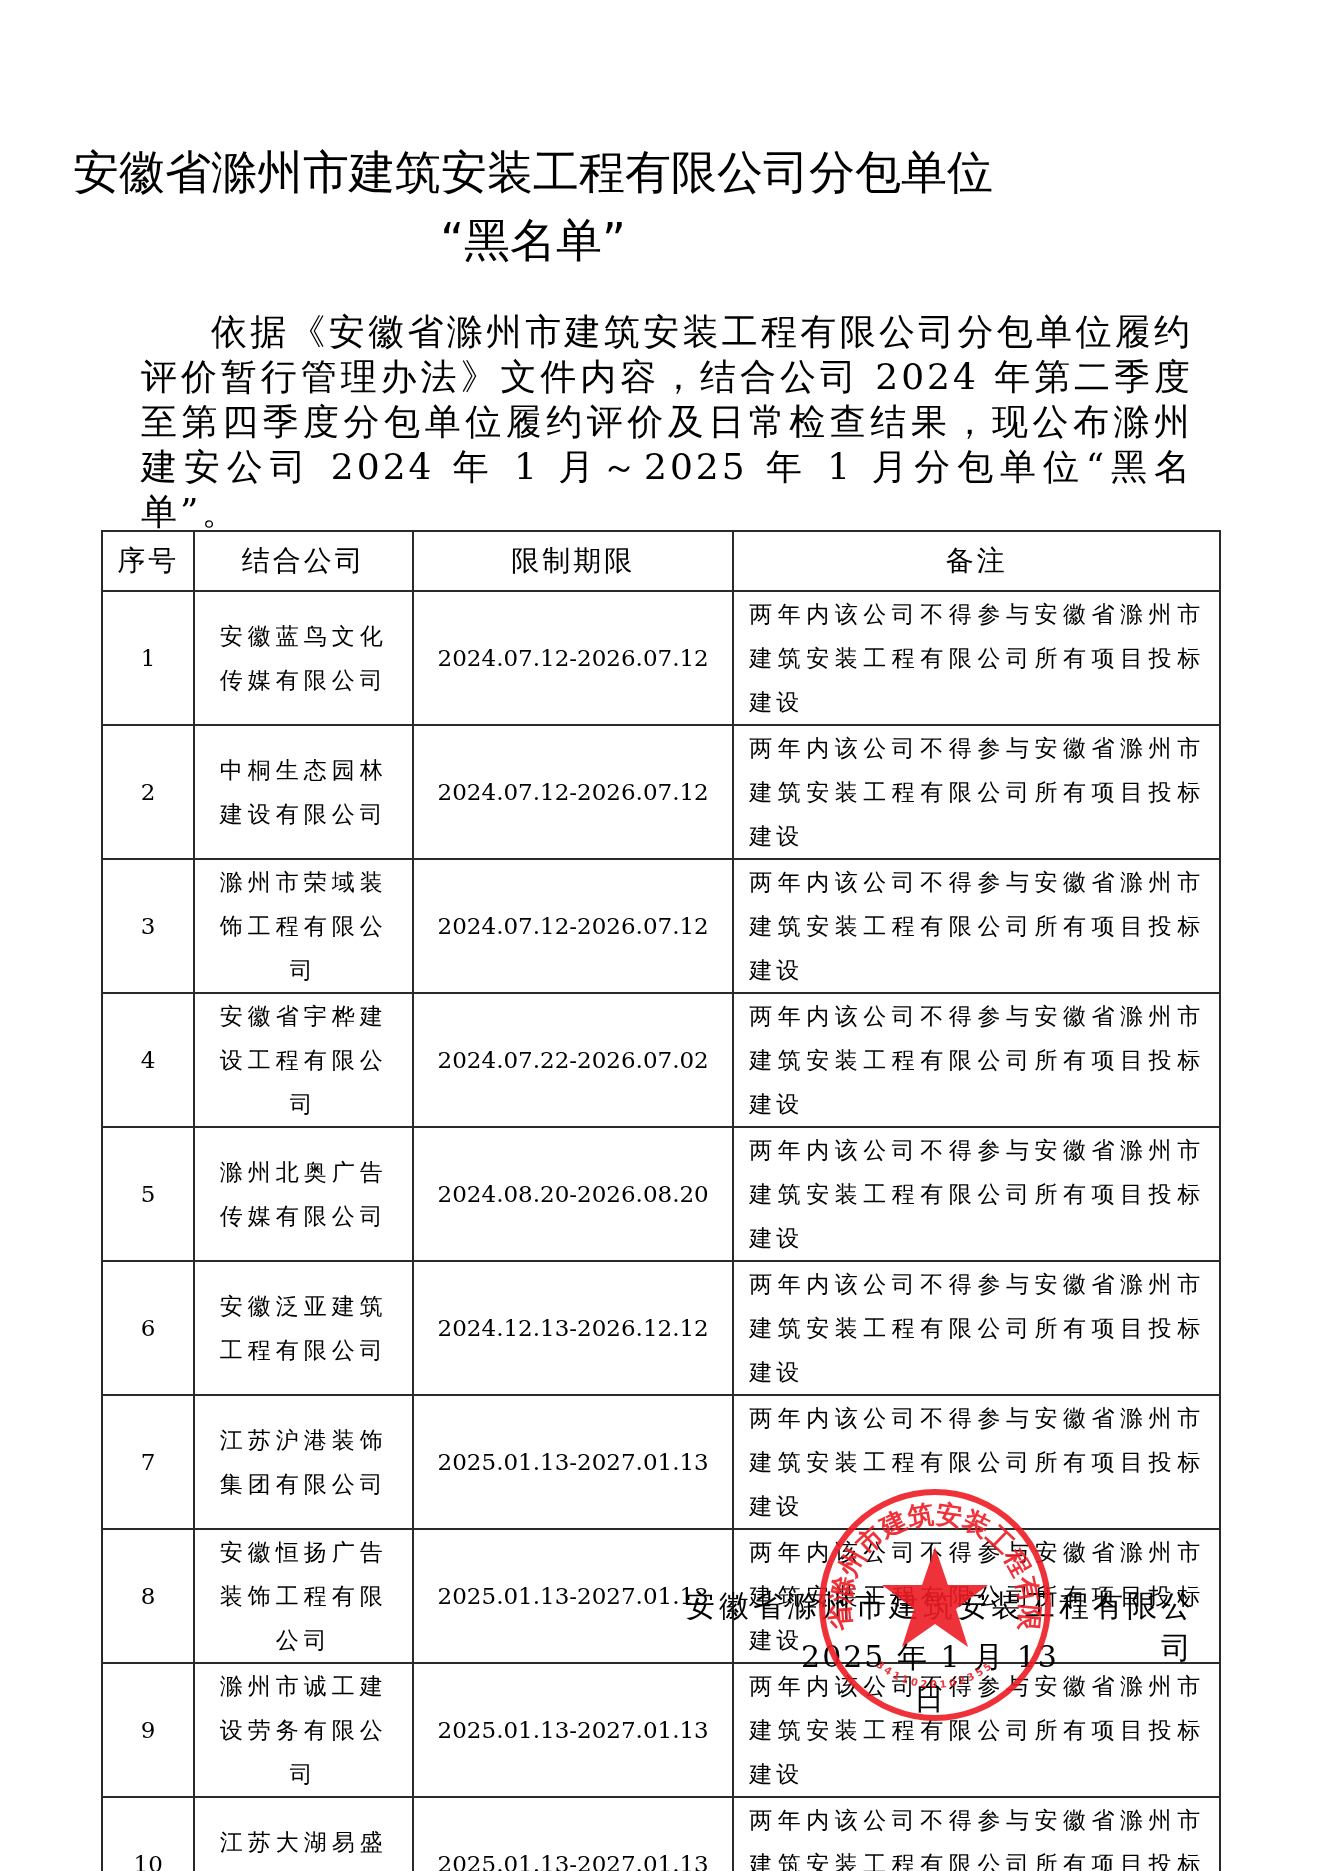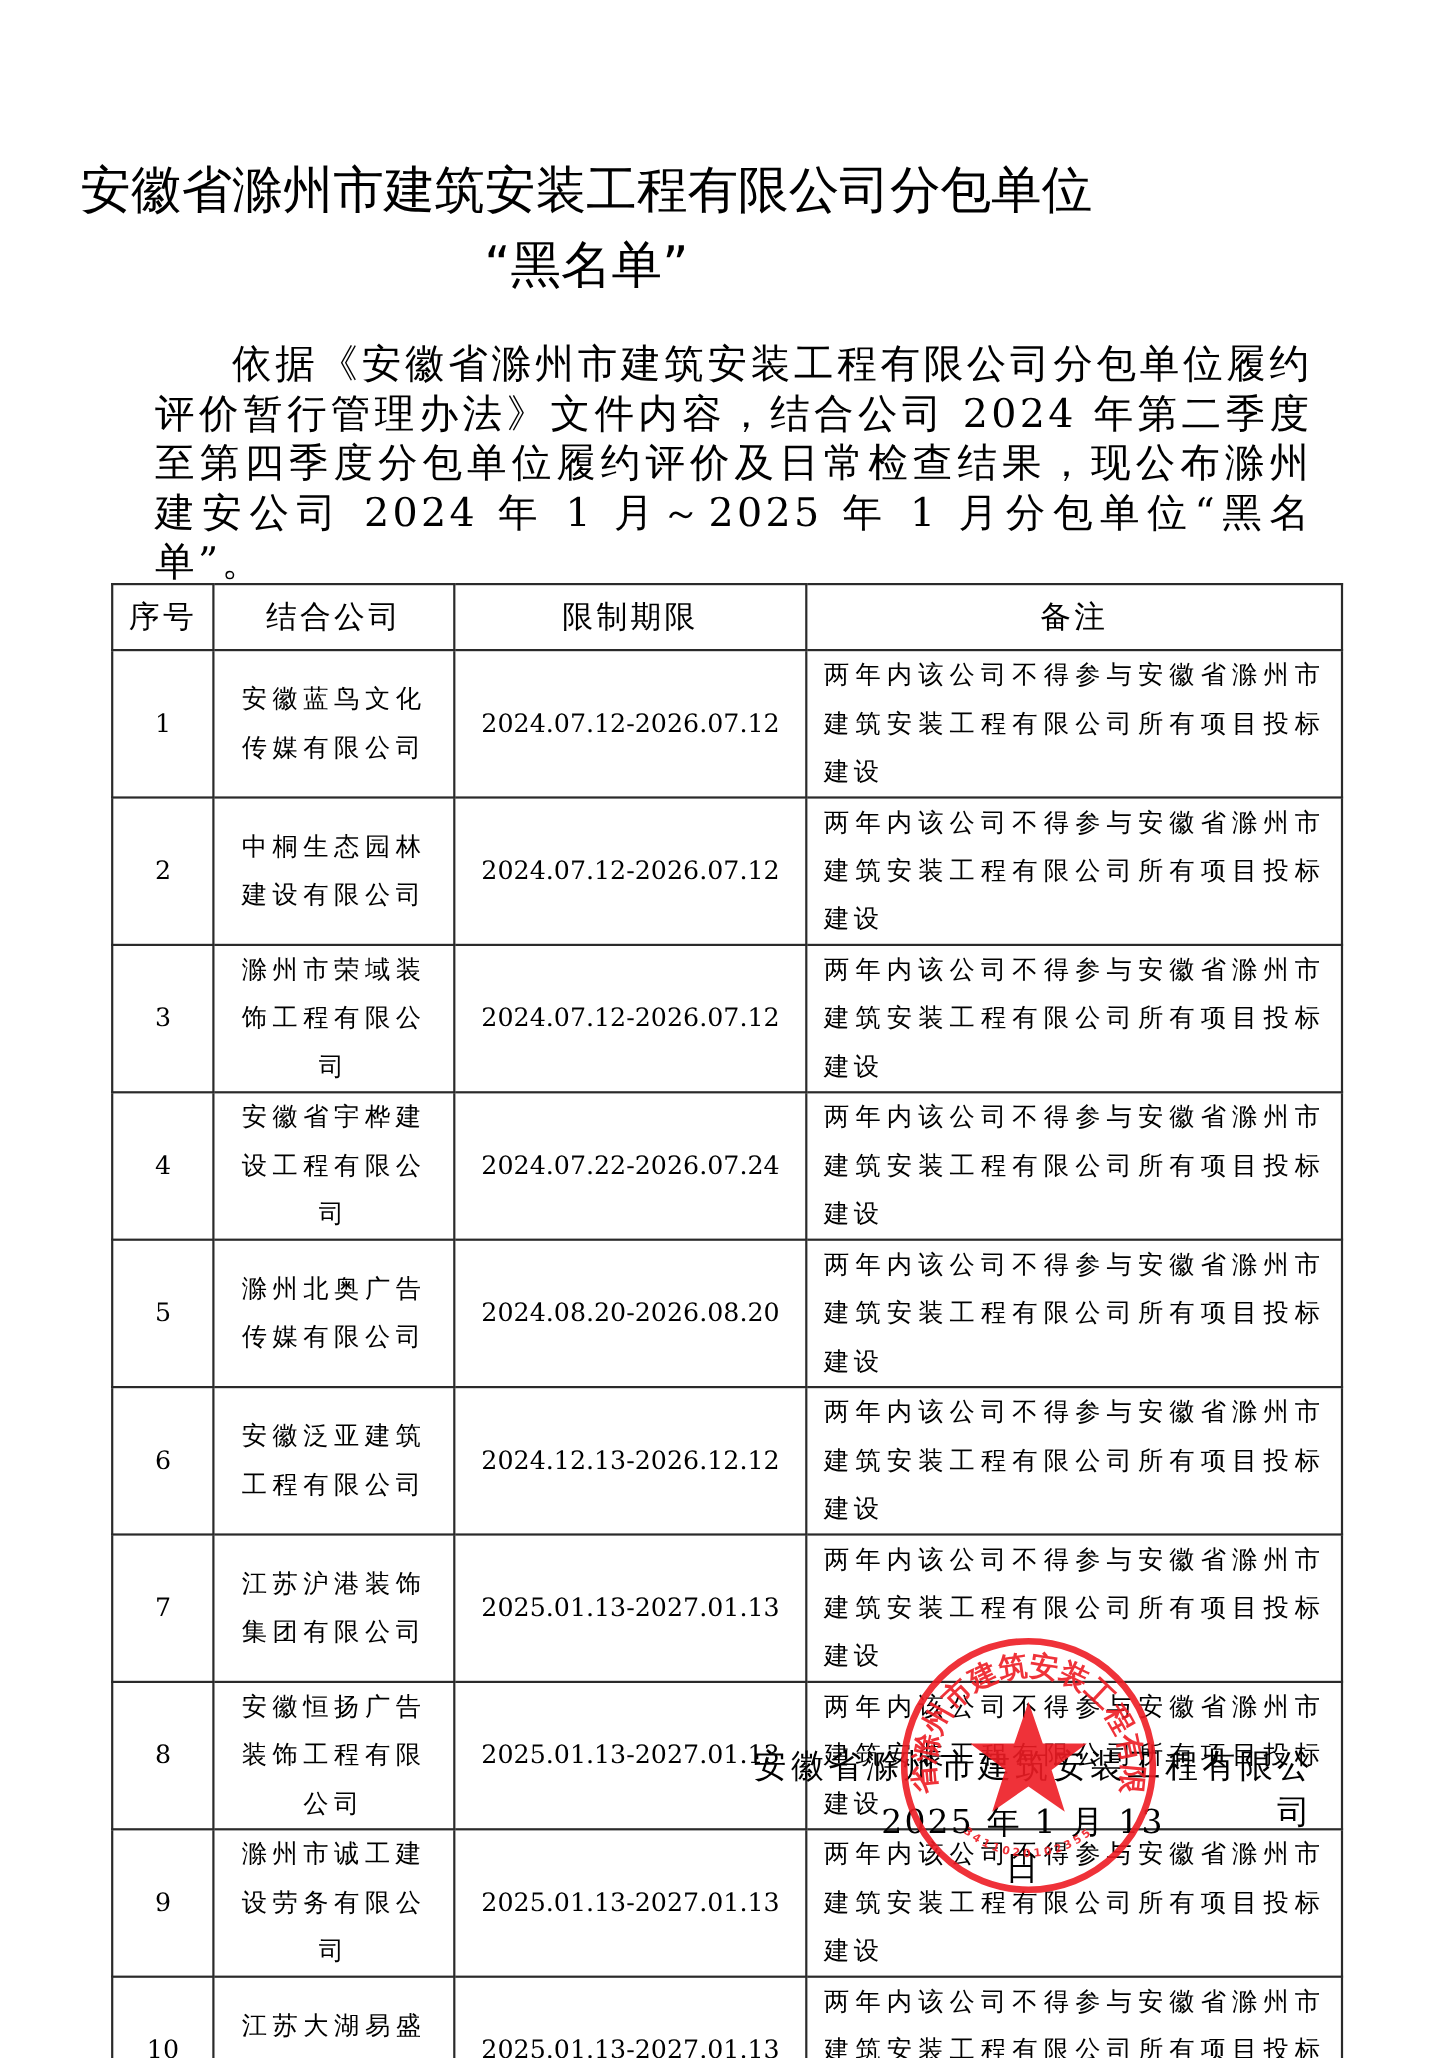--- a/index.html
+++ b/index.html
@@ -93,21 +93,21 @@
     <td>
           <span class="note-txt">两年内该公司不得参与安徽省滁州市建筑安装工程有限公司所有项目投标建设</span>
         </td>
   </tr>
 
   <tr>
     <td><span>4</span></td>
     <td>
           <span class="name-txt">安徽省宇桦建设工程有限公司</span>
         </td>
-    <td><span class="period-txt">2024.07.22-2026.07.24</span></td>
+    <td><span class="period-txt">2024.07.22-2026.07.02</span></td>
     <td>
           <span class="note-txt">两年内该公司不得参与安徽省滁州市建筑安装工程有限公司所有项目投标建设</span>
         </td>
   </tr>
 
   <tr>
     <td><span>5</span></td>
     <td>
           <span class="name-txt">滁州北奥广告传媒有限公司</span>
         </td>

